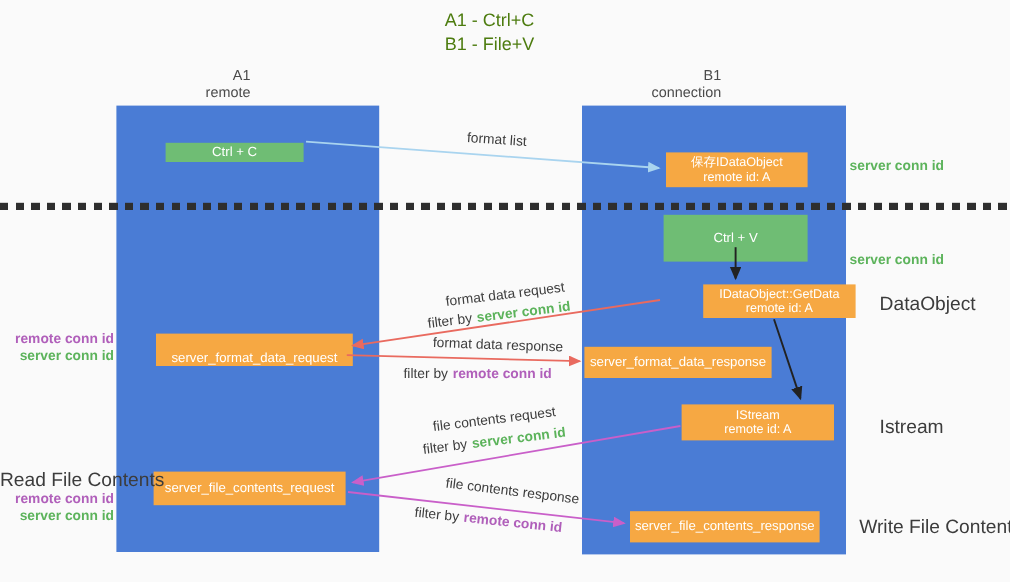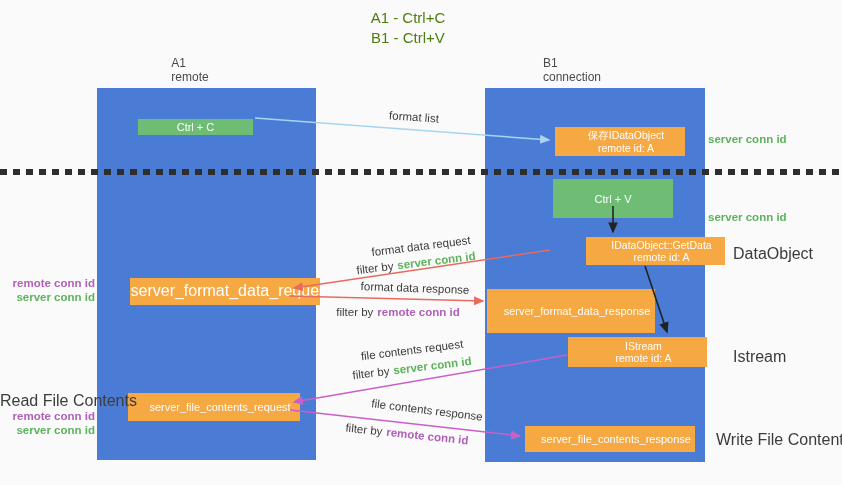--- a/index.html
+++ b/index.html
@@ -5,39 +5,39 @@
   html,body{margin:0;padding:0;}
   body{font-family:"Liberation Sans",sans-serif;background:#fafafa;}
   #canvas{position:relative;width:842px;height:485px;background:#fafafa;overflow:hidden;}
   .lane{position:absolute;background:#4A7CD5;}
   #lane-left{left:97px;top:88px;width:219px;height:372px;}
   #lane-right{left:485px;top:88px;width:220px;height:374px;}
 
   #title{position:absolute;left:408px;top:8px;transform:translateX(-50%);
          text-align:center;font-size:15px;line-height:20px;color:#4d7c0f;}
 
-  .lane-hdr{position:absolute;transform:translateX(-50%);text-align:left;
+  .lane-hdr{position:absolute;transform:translateX(-50%);text-align:right;
             font-size:12px;line-height:14px;color:#4a4a4a;}
   #hdr-left{left:190px;top:56px;}
   #hdr-right{left:572px;top:56px;}
 
   #separator{position:absolute;left:0;top:169px;width:842px;height:6px;
      background:repeating-linear-gradient(90deg,#2e2e2e 0 7px,transparent 7px 13px);}
 
   .node{position:absolute;color:#fff;display:flex;flex-direction:column;
         align-items:center;justify-content:center;text-align:center;}
   .node.green{background:#6FBD74;font-size:11px;}
-  .node.orange{background:#F6A843;font-size:10.5px;line-height:12.5px;padding-left:12px;}
+  .node.orange{background:#F6A843;font-size:10.5px;line-height:12.5px;}
 
   #box-ctrl-c{left:138px;top:119px;width:115px;height:16px;}
   #box-save{left:555px;top:127px;width:118px;height:29px;}
   #box-ctrl-v{left:553px;top:179px;width:120px;height:39px;}
   #box-getdata{left:550px;top:237px;width:127px;height:28px;margin-left:36px;}
-  #box-format-req{left:130px;top:278px;width:178px;height:27px;font-size:16px;}
-  #box-format-res{left:487px;top:289px;width:156px;height:44px;font-size:11px;}
+  #box-format-req{left:130px;top:278px;width:164px;height:27px;font-size:11px;justify-content:flex-end;}
+  #box-format-res{left:487px;top:289px;width:156px;height:26px;font-size:11px;}
   #box-istream{left:568px;top:337px;width:127px;height:30px;}
   #box-file-req{left:128px;top:393px;width:160px;height:28px;font-size:11px;}
   #box-file-res{left:525px;top:426px;width:158px;height:26px;font-size:11px;}
 
   .alabel{position:absolute;white-space:nowrap;font-size:11.5px;color:#3d3d3d;
           transform-origin:center;}
   .alabel .pre{margin-right:4px;}
   .green-txt{color:#5CB35B;font-weight:bold;}
   .purple-txt{color:#B05FBA;font-weight:bold;}
 
@@ -67,21 +67,21 @@
 
   #arrows{position:absolute;left:0;top:0;pointer-events:none;}
 </style>
 </head>
 <body>
 
 <div id="canvas">
 
   <div id="title">
     <div>A1 - Ctrl+C</div>
-    <div>B1 - Ctrl+V</div>
+    <div>B1 - File+V</div>
   </div>
 
   <div class="lane-hdr" id="hdr-left">
     <div>A1</div>
     <div>remote</div>
   </div>
   <div class="lane-hdr" id="hdr-right">
     <div>B1</div>
     <div>connection</div>
   </div>

